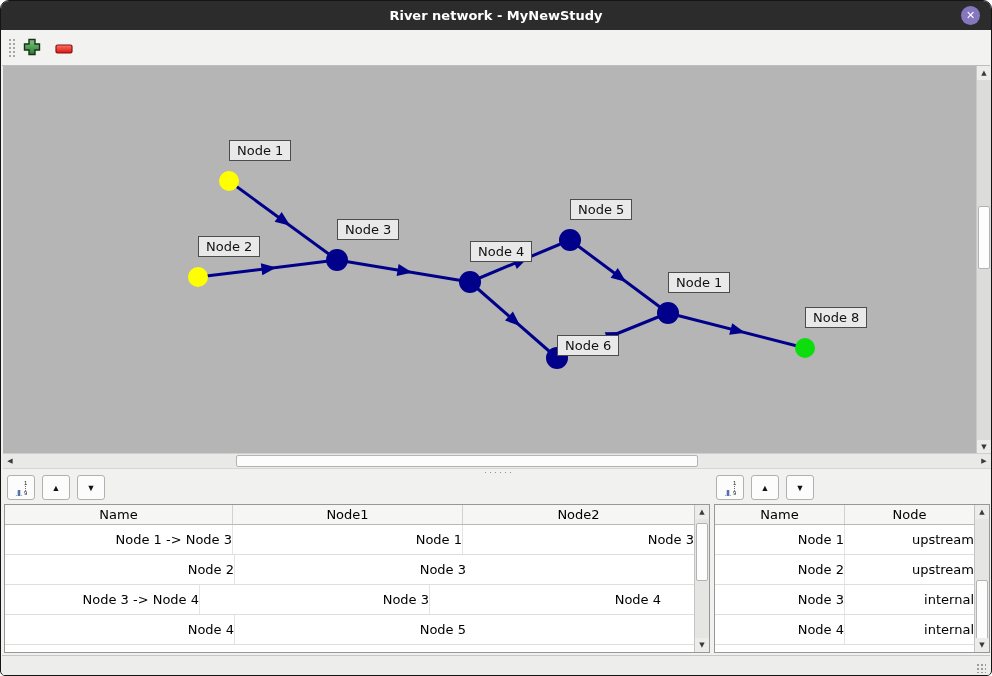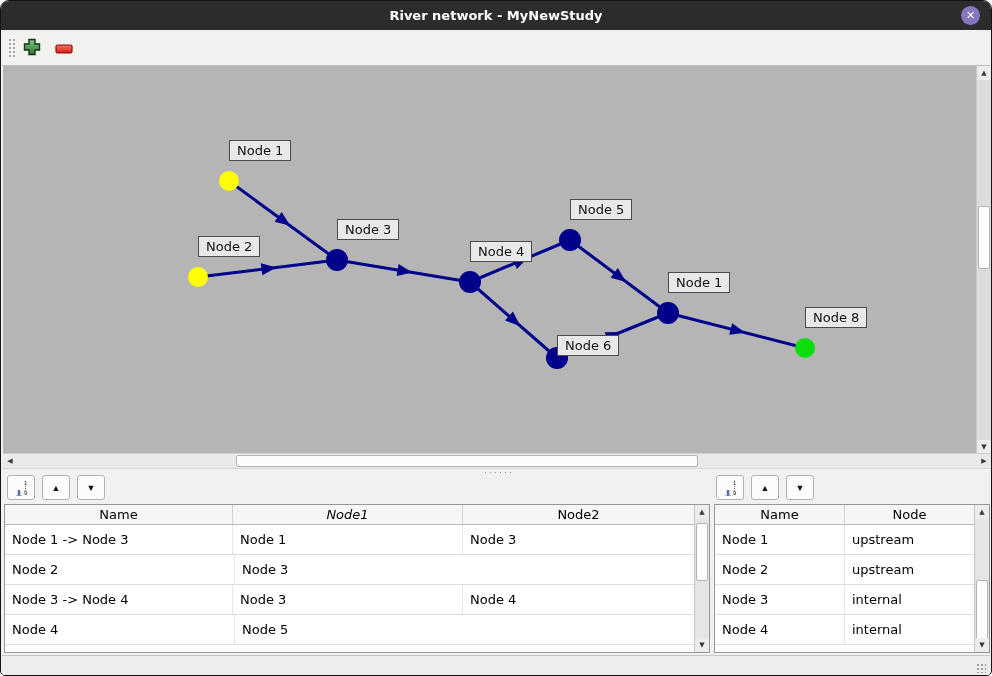--- a/index.html
+++ b/index.html
@@ -61,21 +61,21 @@
   
   .dtable{position:absolute;top:503px;background:#fff;border:1px solid #979797;display:flex;}
   .dtable.left{left:3px;width:706px;height:149px;}
   .dtable.right{left:713px;width:276px;height:149px;}
   .t-main{flex:1;overflow:hidden;}
   .thead{display:flex;height:20px;background:#f6f6f5;border-bottom:1px solid #b9b9b9;}
   .th{font-size:13px;line-height:19px;text-align:center;border-right:1px solid #d2d2d2;cursor:pointer;}
   .th:last-child{border-right:none;}
   .trow{display:flex;height:30px;border-bottom:1px solid #dedede;cursor:pointer;}
   .td{font-size:13px;line-height:29px;padding-left:7px;border-right:1px solid #e4e4e4;
-      white-space:nowrap;overflow:hidden;}
+      white-space:nowrap;overflow:hidden;text-align:right;}
   .td:last-child{border-right:none;}
   .t-scroll{width:15px;position:relative;background:#e5e5e3;border-left:1px solid #c4c4c4;}
 
   
   .statusbar{position:absolute;left:1px;right:1px;top:654px;height:21px;background:#ededeb;
              border-top:1px solid #c6c6c6;}
   .resize-grip{position:absolute;right:4px;bottom:3px;width:10px;height:10px;cursor:nwse-resize;
         background-image:radial-gradient(#9c9c9c 1px,transparent 1.2px);background-size:4px 4px;}
 </style>
 </head>
@@ -200,34 +200,34 @@
     </button>
     <button class="sq-btn">
       <span>▼</span>
     </button>
   </div>
 
   <div class="dtable left">
     <div class="t-main" id="reaches-main">
         <div class="thead">
           <div class="th" style="width: 228px;">Name</div>
-          <div class="th" style="width: 230px; font-style: italic;">Node1</div>
+          <div class="th" style="width: 230px;">Node1</div>
           <div class="th" style="width: 231px;">Node2</div>
         </div>
         <div class="trow">
           <div class="td" style="width: 228px;">Node 1 -&gt; Node 3</div>
           <div class="td" style="width: 230px;">Node 1</div>
           <div class="td" style="width: 231px;">Node 3</div>
         </div>
         <div class="trow">
           <div class="td" style="width: 230px;">Node 2</div>
           <div class="td" style="width: 231px;">Node 3</div>
         </div>
         <div class="trow">
-          <div class="td" style="width: 228px;">Node 3 -&gt; Node 4</div>
+          <div class="td" style="width: 195px;">Node 3 -&gt; Node 4</div>
           <div class="td" style="width: 230px;">Node 3</div>
           <div class="td" style="width: 231px;">Node 4</div>
         </div>
         <div class="trow">
           <div class="td" style="width: 230px;">Node 4</div>
           <div class="td" style="width: 231px;">Node 5</div>
         </div>
       </div>
     <div class="t-scroll">
       <div class="sb-arrow top">▲</div>

